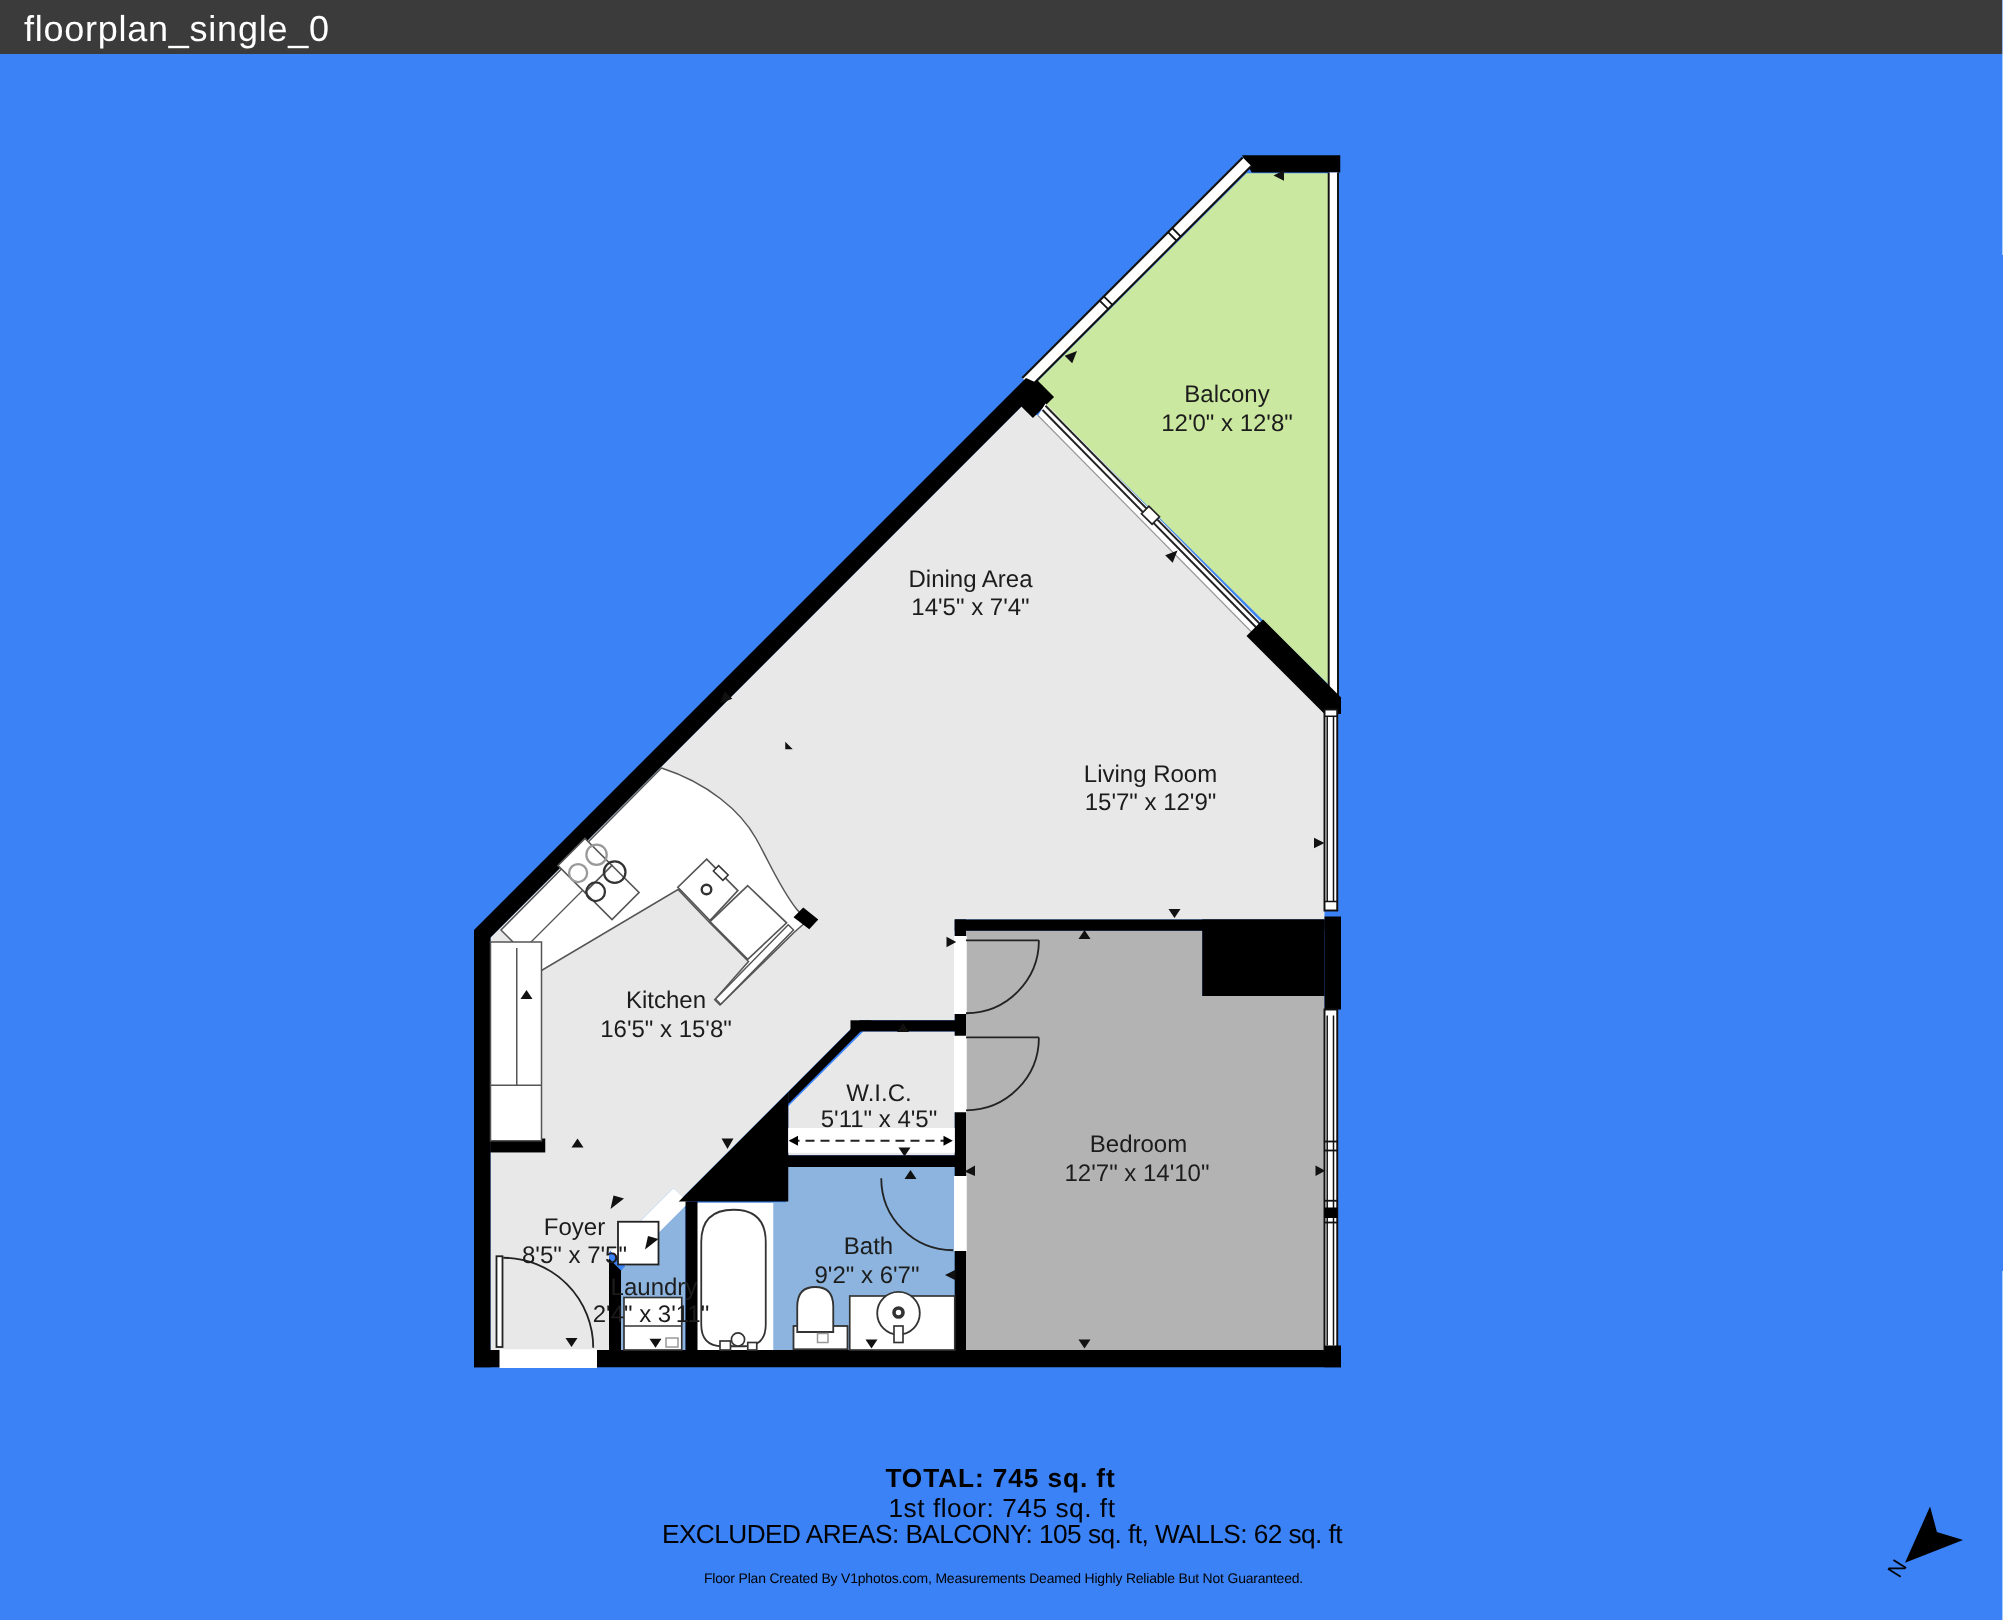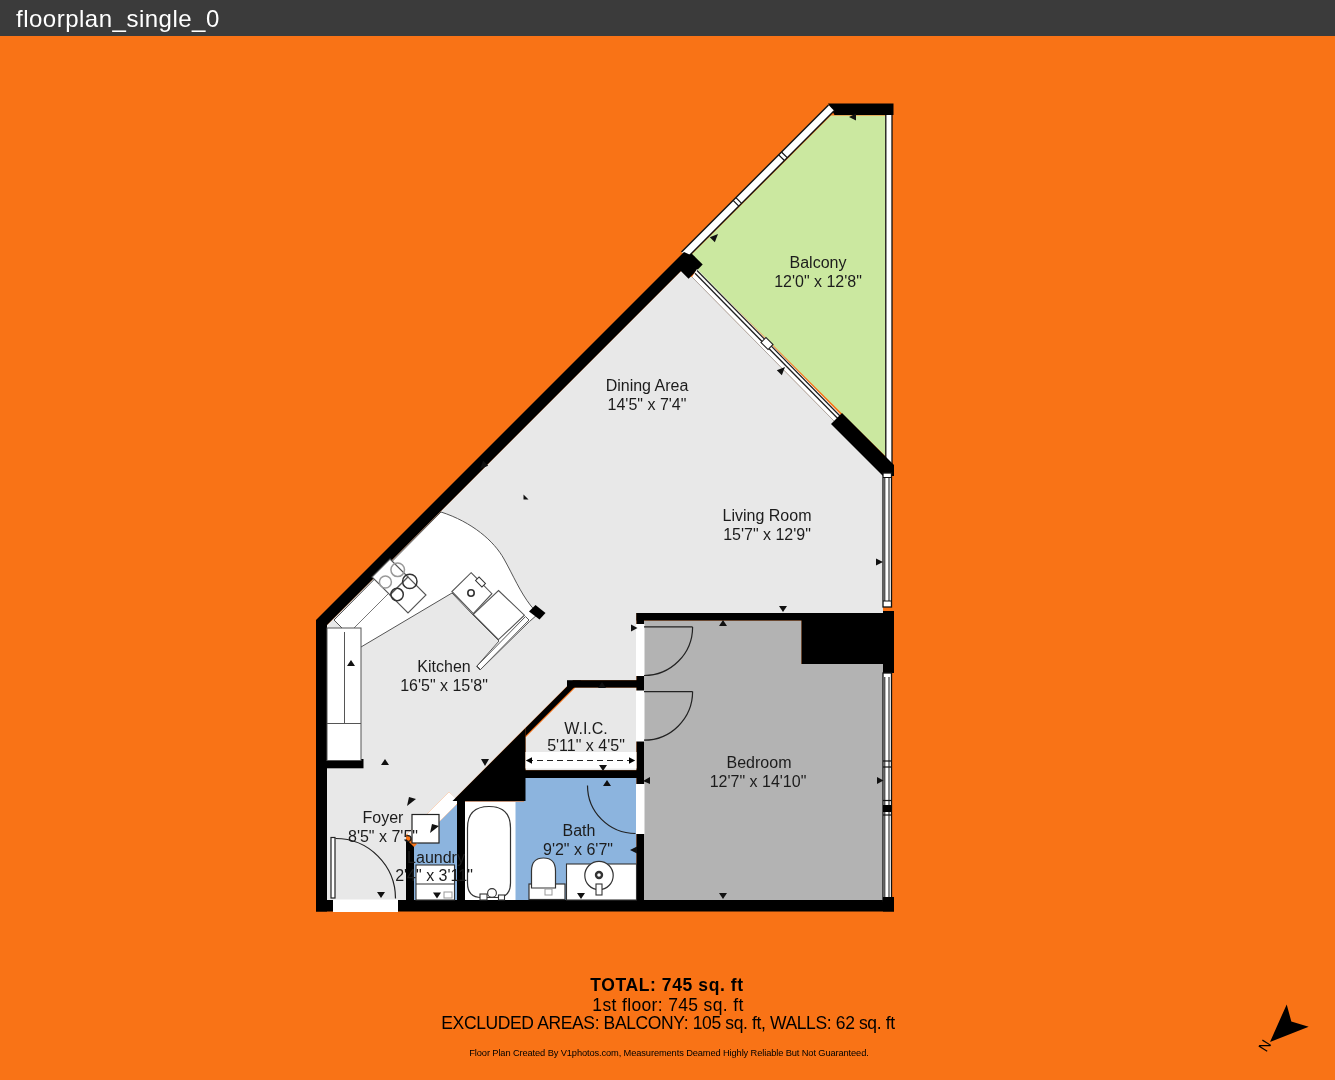--- a/index.html
+++ b/index.html
@@ -1,16 +1,16 @@
 <!DOCTYPE html>
 <html><head>
 <meta charset="utf-8">
 <style>
 html,body{margin:0;padding:0;background:#fff;}
-#page{position:relative;width:1335px;height:1080px;overflow:hidden;background:#f97316;
+#page{position:relative;width:1335px;height:1080px;overflow:hidden;background:#3b82f6;
 font-family:"Liberation Sans", sans-serif;}
 svg{display:block;}
 text{font-family:"Liberation Sans", sans-serif;}
 </style>
 </head>
 <body>
 <div id="page">
 <svg width="1335" height="1080" viewBox="0 0 1335 1080">
 
 <rect x="0" y="0" width="1335" height="36" fill="#3b3b3b"></rect>

